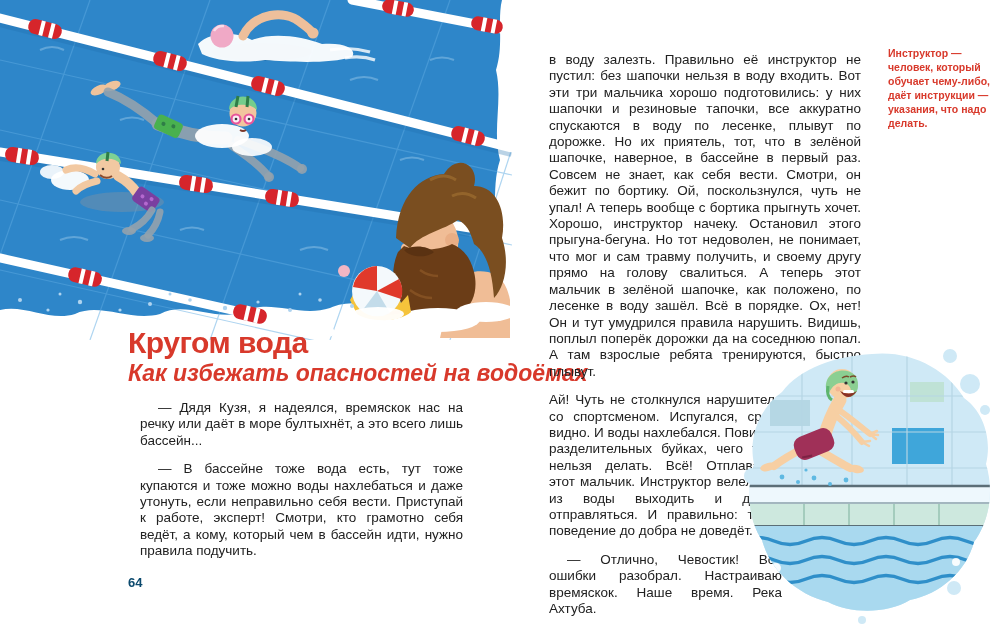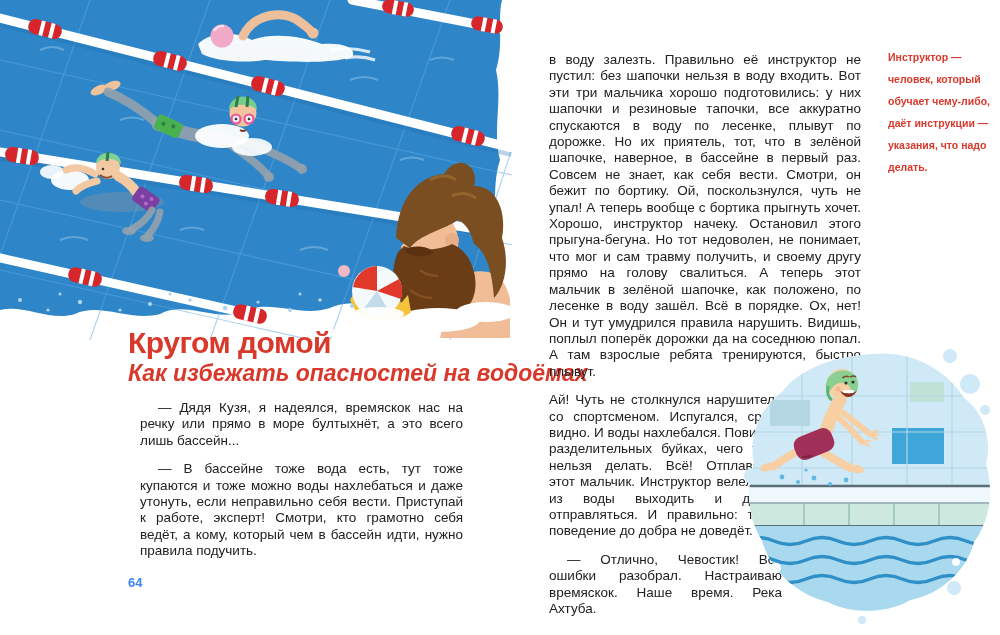--- a/index.html
+++ b/index.html
@@ -7,28 +7,28 @@
         font-family:"Liberation Sans", sans-serif;color:#212121;}
   
   .pool-illo{position:absolute;left:0;top:0;}
   .chapter-title{position:absolute;left:128px;top:326px;font-size:30px;font-weight:bold;
         color:#d8392b;letter-spacing:-0.5px;}
   .chapter-subtitle{position:absolute;left:128px;top:360px;font-size:23px;font-weight:bold;
         font-style:italic;color:#d8392b;}
   .left-text{position:absolute;left:128px;top:388px;width:347px;font-size:13.5px;
         line-height:16.4px;text-align:justify;}
   .para{margin:12px;text-indent:18px;}
-  .page-number{position:absolute;left:128px;top:575px;font-size:13px;font-weight:bold;color:#3b82f6;}
+  .page-number{position:absolute;left:128px;top:575px;font-size:13px;font-weight:bold;color:#0c4a6e;}
   
   .right-text{position:absolute;left:537px;top:40px;width:336px;font-size:13.5px;
         line-height:16.4px;text-align:justify;}
   .right-narrow{width:257px;}
   .no-indent{text-indent:0;}
   .margin-note{position:absolute;left:888px;top:46px;width:103px;font-size:10.5px;
-        line-height:22px;font-weight:bold;color:#d8392b;text-align:left;}
+        line-height:14px;font-weight:bold;color:#d8392b;text-align:left;}
   .blob-illo{position:absolute;left:742px;top:336px;}
 </style>
 </head>
 <body>
 
 <div class="book">
 
   <svg class="pool-illo" width="512" height="340" viewBox="0 0 512 340">
 
     <path d="M0,0 H502 C497,20 504,45 496,70 C503,100 492,130 500,160 C490,190 500,225 490,255 C498,270 494,285 488,296
@@ -230,25 +230,25 @@
         <circle cx="258" cy="302" r="1.6"></circle>
         <circle cx="290" cy="310" r="2"></circle>
       <circle cx="320" cy="300" r="1.8"></circle>
         <circle cx="352" cy="306" r="2"></circle>
         <circle cx="300" cy="294" r="1.5"></circle>
       <circle cx="60" cy="294" r="1.5"></circle>
         <circle cx="170" cy="294" r="1.5"></circle>
     </g>
   </svg>
 
-  <div class="chapter-title">Кругом домой</div>
+  <div class="chapter-title">Кругом вода</div>
   <div class="chapter-subtitle">Как избежать опасностей на водоёмах</div>
 
   <div class="left-text">
-    <p class="para">— Дядя Кузя, я надеялся, времяскок нас на речку или прямо в море бултыхнёт, а это всего лишь бассейн...</p>
+    <p class="para">— Дядя Кузя, я надеялся, времяскок нас на речку или даёт в море бултыхнёт, а это всего лишь бассейн...</p>
     <p class="para">— В бассейне тоже вода есть, тут тоже купаются и тоже можно воды нахлебаться и даже утонуть, если неправильно себя вести. Приступай к работе, эксперт! Смотри, кто грамотно себя ведёт, а кому, который чем в бассейн идти, нужно правила подучить.</p>
   </div>
 
   <div class="page-number">64</div>
 
   <div class="right-text">
     <p class="para no-indent">в воду залезть. Правильно её инструктор не пустил: без шапочки нельзя в воду входить. Вот эти три мальчика хорошо подготовились: у них шапочки и резиновые тапочки, все аккуратно спускаются в воду по лесенке, плывут по дорожке. Но их приятель, тот, что в зелёной шапочке, наверное, в бассейне в первый раз. Совсем не знает, как себя вести. Смотри, он бежит по бортику. Ой, поскользнулся, чуть не упал! А теперь вообще с бортика прыгнуть хочет. Хорошо, инструктор начеку. Остановил этого прыгуна-бегуна. Но тот недоволен, не понимает, что мог и сам травму получить, и своему другу прямо на голову свалиться. А теперь этот мальчик в зелёной шапочке, как положено, по лесенке в воду зашёл. Всё в порядке. Ох, нет! Он и тут умудрился правила нарушить. Видишь, поплыл поперёк дорожки да на соседнюю попал. А там взрослые ребята тренируются, быстро плывут.</p>
     <div class="right-narrow">
       <p class="para no-indent">Ай! Чуть не столкнулся нарушитель со спортсменом. Испугался, сразу видно. И воды нахлебался. Повис на разделительных буйках, чего тоже нельзя делать. Всё! Отплавался этот мальчик. Инструктор велел ему из воды выходить и домой отправляться. И правильно: такое поведение до добра не доведёт.</p>
       <p class="para">— Отлично, Чевостик! Все ошибки разобрал. Настраиваю времяскок. Наше время. Река Ахтуба.</p>

